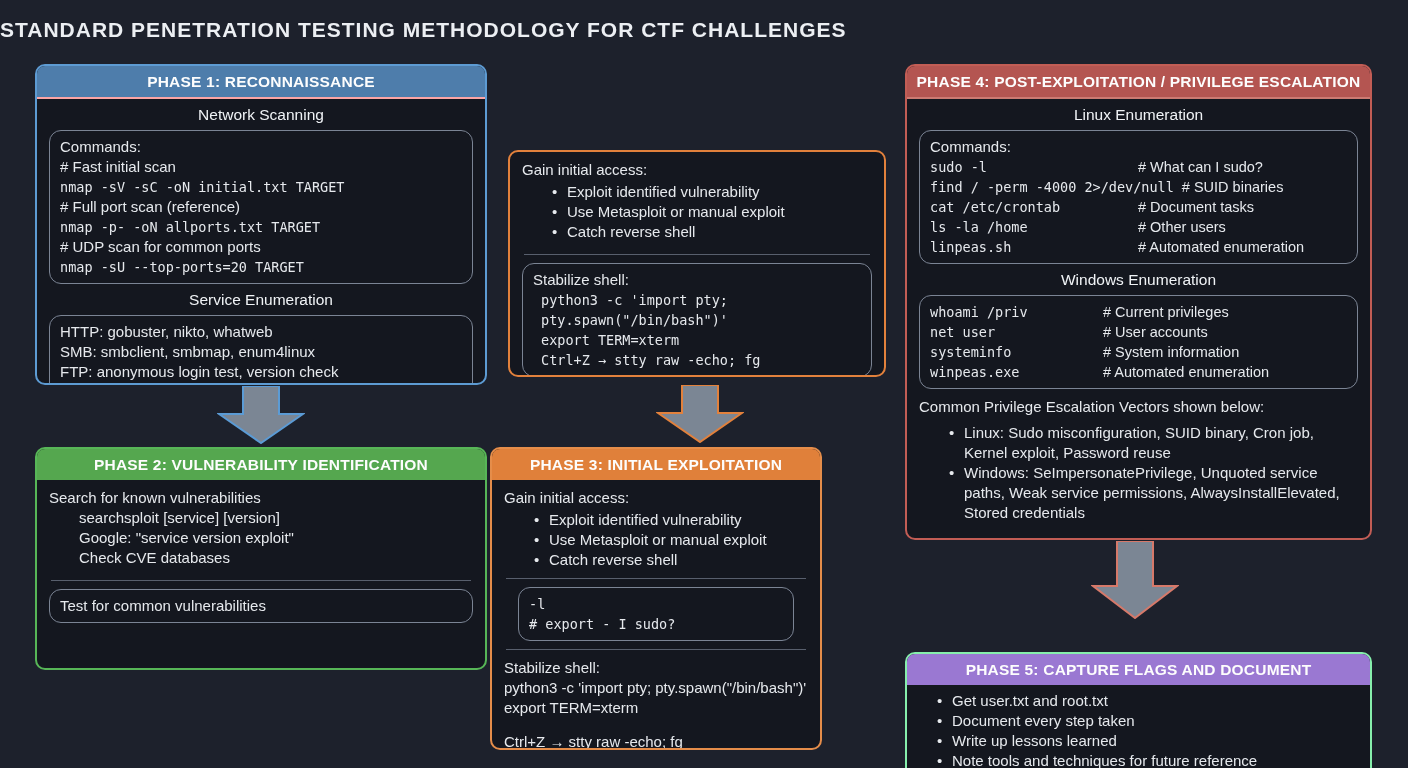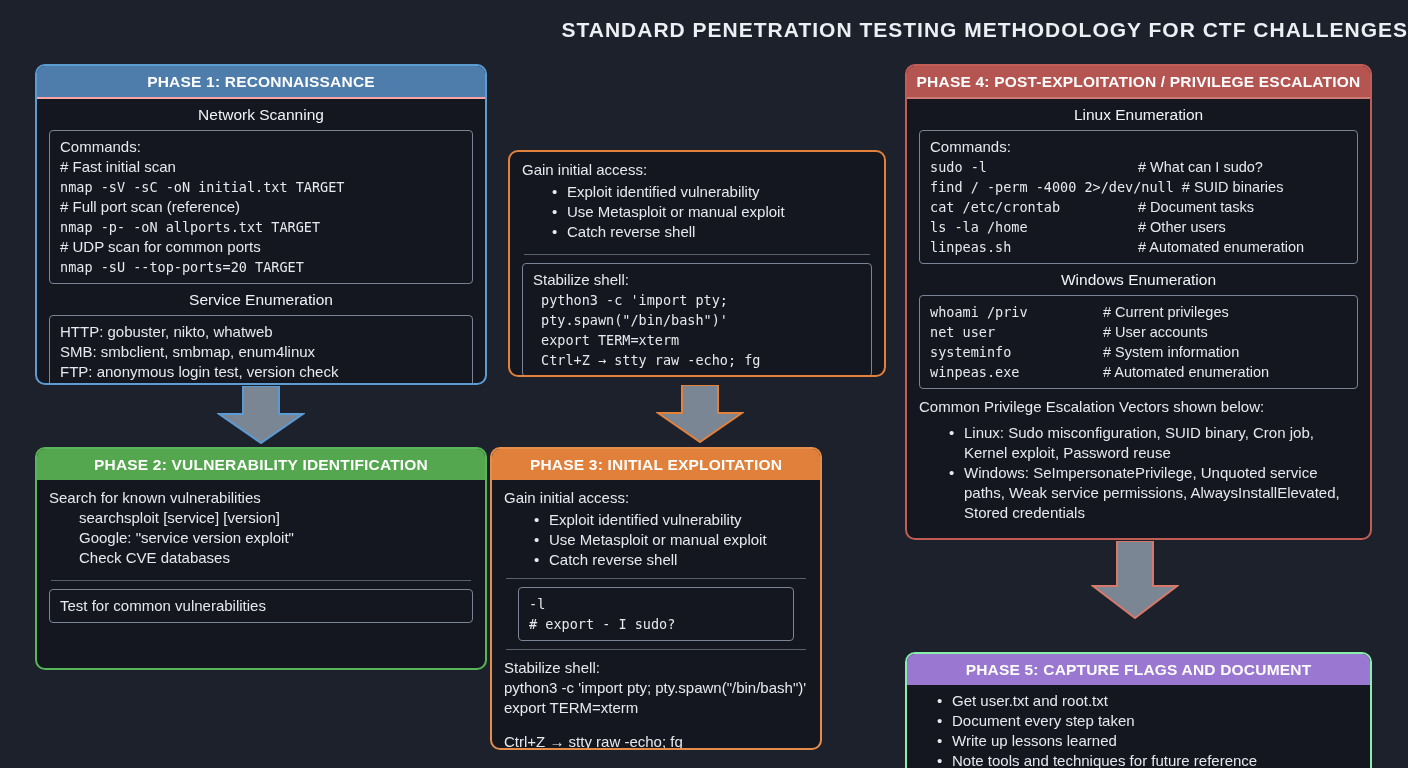--- a/index.html
+++ b/index.html
@@ -1,34 +1,34 @@
 <!DOCTYPE html>
 <html><head>
 <meta charset="utf-8">
 <style>
   html,body{margin:0;padding:0;background:#12141a;}
   .canvas{position:relative;width:1408px;height:768px;background:#1d212c;overflow:hidden;
           font-family:"Liberation Sans",sans-serif;color:#e6e9ed;}
-  .title{position:absolute;top:18px;left:0;width:100%;text-align:right;
+  .title{position:absolute;top:18px;left:0;width:100%;text-align:left;
          font-size:21px;font-weight:600;letter-spacing:1px;color:#eceff3;}
 
   .phase{position:absolute;border-radius:10px;background:#14171f;overflow:hidden;box-sizing:border-box;}
   .phase-header{padding:7px 8px 6px;text-align:center;font-weight:700;font-size:15.5px;
                 color:#fdfdfd;letter-spacing:.2px;}
   .p1{border:2px solid #5d9bd3;} .p1 .phase-header{background:#4e7dab;border-bottom:2px solid #fca5a5;}
   .p2{border:2px solid #57b657;} .p2 .phase-header{background:#55a74f;}
   .p3{border:2px solid #e58d4a;} .p3 .phase-header{background:#e0803a;}
   .p4{border:2px solid #c25d55;} .p4 .phase-header{background:#b45551;border-bottom:2px solid #cd7a72;}
   .p5{border:2px solid #86efac;margin-top:32px;} .p5 .phase-header{background:#9a78d2;}
 
   .midbox{position:absolute;border:2px solid #e2813c;border-radius:10px;background:#14171f;
           box-sizing:border-box;overflow:hidden;}
 
   .sec-title{text-align:center;font-size:15.5px;color:#f0f3f6;margin:7px 0 2px;}
-  .sub{border:1px solid #7b8494;border-radius:4px;margin:6px 12px;padding:6px 10px;}
+  .sub{border:1px solid #7b8494;border-radius:12px;margin:6px 12px;padding:6px 10px;}
   .line{font-size:15px;line-height:20px;}
   .code{font-family:"DejaVu Sans Mono",monospace;font-size:13.5px;line-height:20px;white-space:pre;}
   .divider{height:1px;background:#6f7888;opacity:.75;margin:8px 14px;}
   .pad{padding:8px 12px 4px;}
   .indent{padding-left:30px;}
   ul.blt{list-style:none;margin:2px 0 0 0;padding:0 0 0 30px;}
   ul.blt li{position:relative;padding-left:15px;font-size:15px;line-height:20px;}
   ul.blt li::before{content:"•";position:absolute;left:0;top:0;}
   .cmdrow{display:flex;gap:8px;}
   .cmd{font-family:"DejaVu Sans Mono",monospace;font-size:13.5px;line-height:20px;white-space:pre;}

